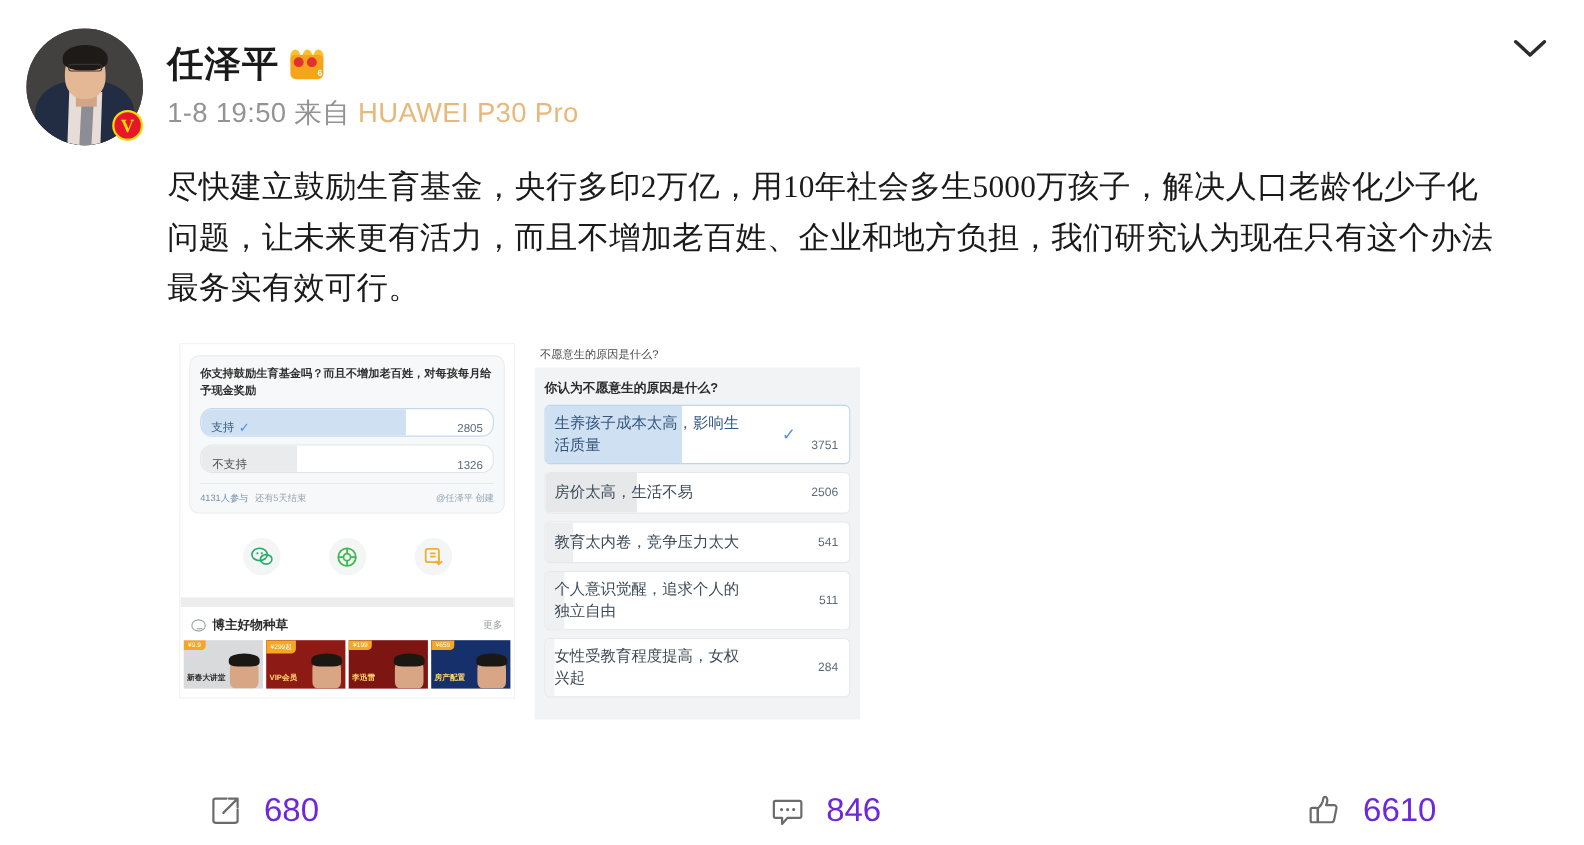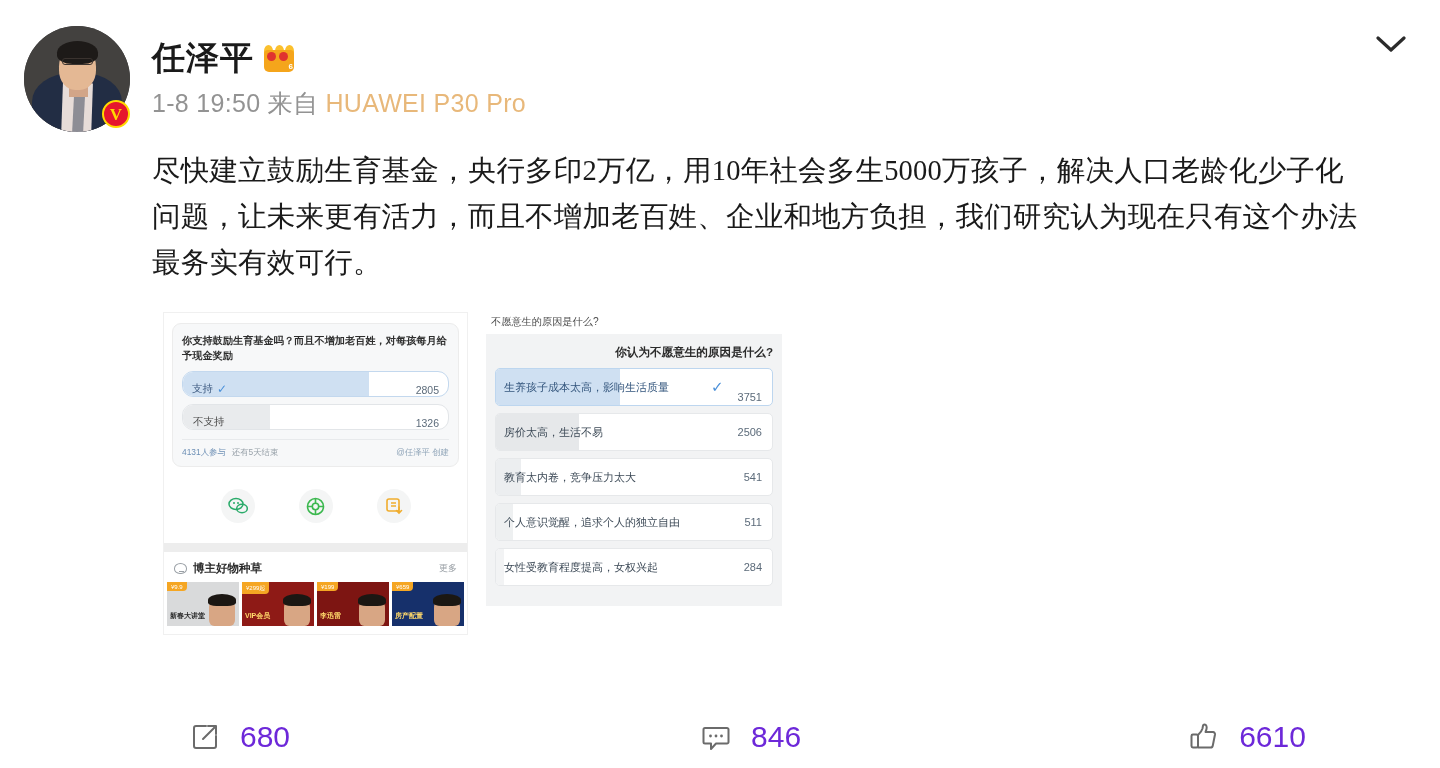--- a/index.html
+++ b/index.html
@@ -189,33 +189,33 @@
   }
   .t1 { background:#d9dadb; } .t1 .ptxt { color:#2b2b2b; }
   .t2 { background:#8e1a16; } .t3 { background:#7d1512; } .t4 { background:#16306b; }
 
   
   .shot-right { width: 296px; }
   .sr-cap { font-size: 10.2px; color: #4a4a4a; margin: 3px 0 5px 5px; filter: blur(.4px); }
   .survey-card { background: #f2f3f4; padding: 11px 9px 13px 9px; }
   .survey-title {
     font-size: 11.6px; font-weight: bold; color: #2b2b2b;
-    margin-bottom: 8px; filter: blur(.35px); text-align: right;
+    margin-bottom: 8px; filter: blur(.35px);
   }
   .srow {
     position: relative; border: 1px solid #e6e8ea; border-radius: 5px;
     background: #fff; min-height: 38px; display: flex; align-items: center;
     margin-bottom: 7px; overflow: hidden;
   }
   .srow .sfill { position:absolute; left:0; top:0; bottom:0; }
   .srow.sel { border-color: #bdd6ef; }
   .srow.sel .sfill { background: #cfe0f2; width: 45%; }
   .srow .slbl {
-    position: relative; z-index: 2; padding: 6px 8px; font-size: 11px;
-    line-height: 1.42; color: #3d4a57; max-width: 196px; filter: blur(.35px); text-align: right;
+    position: relative; z-index: 2; padding: 6px 8px; font-size: 14px;
+    line-height: 1.42; color: #3d4a57; max-width: 196px; filter: blur(.35px);
   }
   .srow.sel .slbl { color: #34567d; }
   .srow .schk { position: relative; z-index: 2; margin-left: auto; color:#4a90d9; font-size: 15px; padding-right: 6px; }
   .srow .sval {
     position: relative; z-index: 2; margin-left: auto; padding-right: 10px;
     font-size: 11px; color: #5c6b7a; filter: blur(.3px); white-space: nowrap;
   }
   .srow.sel .sval { margin-left: 8px; margin-top: 20px; }
   .sg2 .sfill { background:#e6e8ea; width: 30%; }
   .sg3 .sfill { background:#eceef0; width: 9%; }

